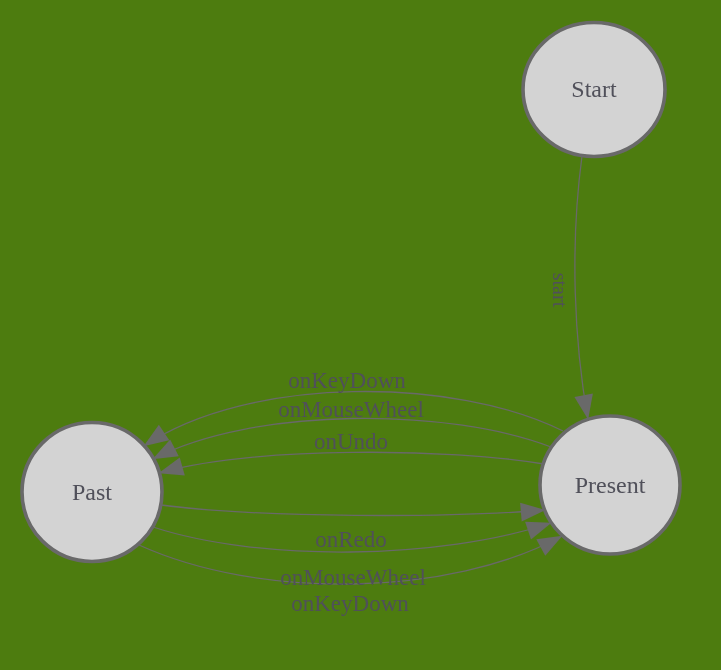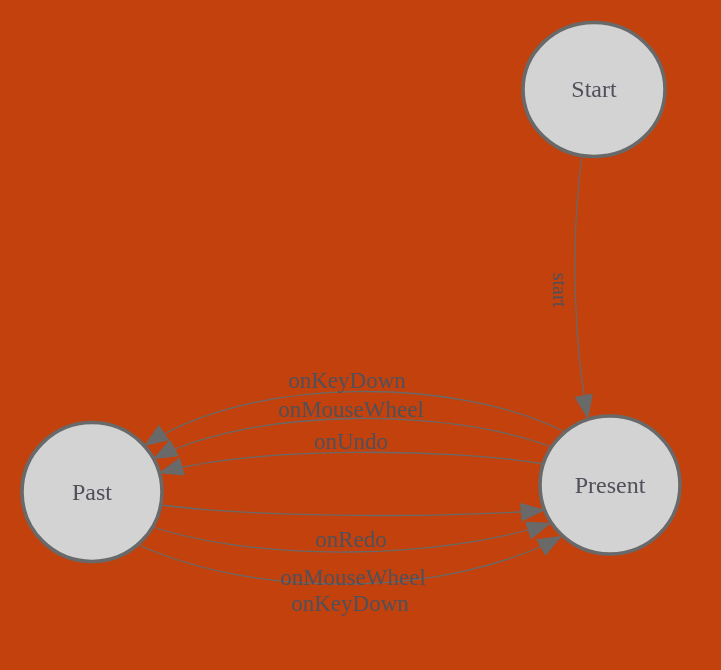--- a/index.html
+++ b/index.html
@@ -7,21 +7,21 @@
     padding: 0;
     background: #ffffff;
     width: 721px;
     height: 670px;
     overflow: hidden;
   }
   .stage {
     position: relative;
     width: 721px;
     height: 670px;
-    background: #c2410c;
+    background: #4d7c0f;
   }
   svg {
     display: block;
     font-family: "Liberation Serif", "DejaVu Serif", serif;
   }
   .edge-path {
     fill: none;
     stroke-width: 1.3px;
   }
   .node-ellipse {

